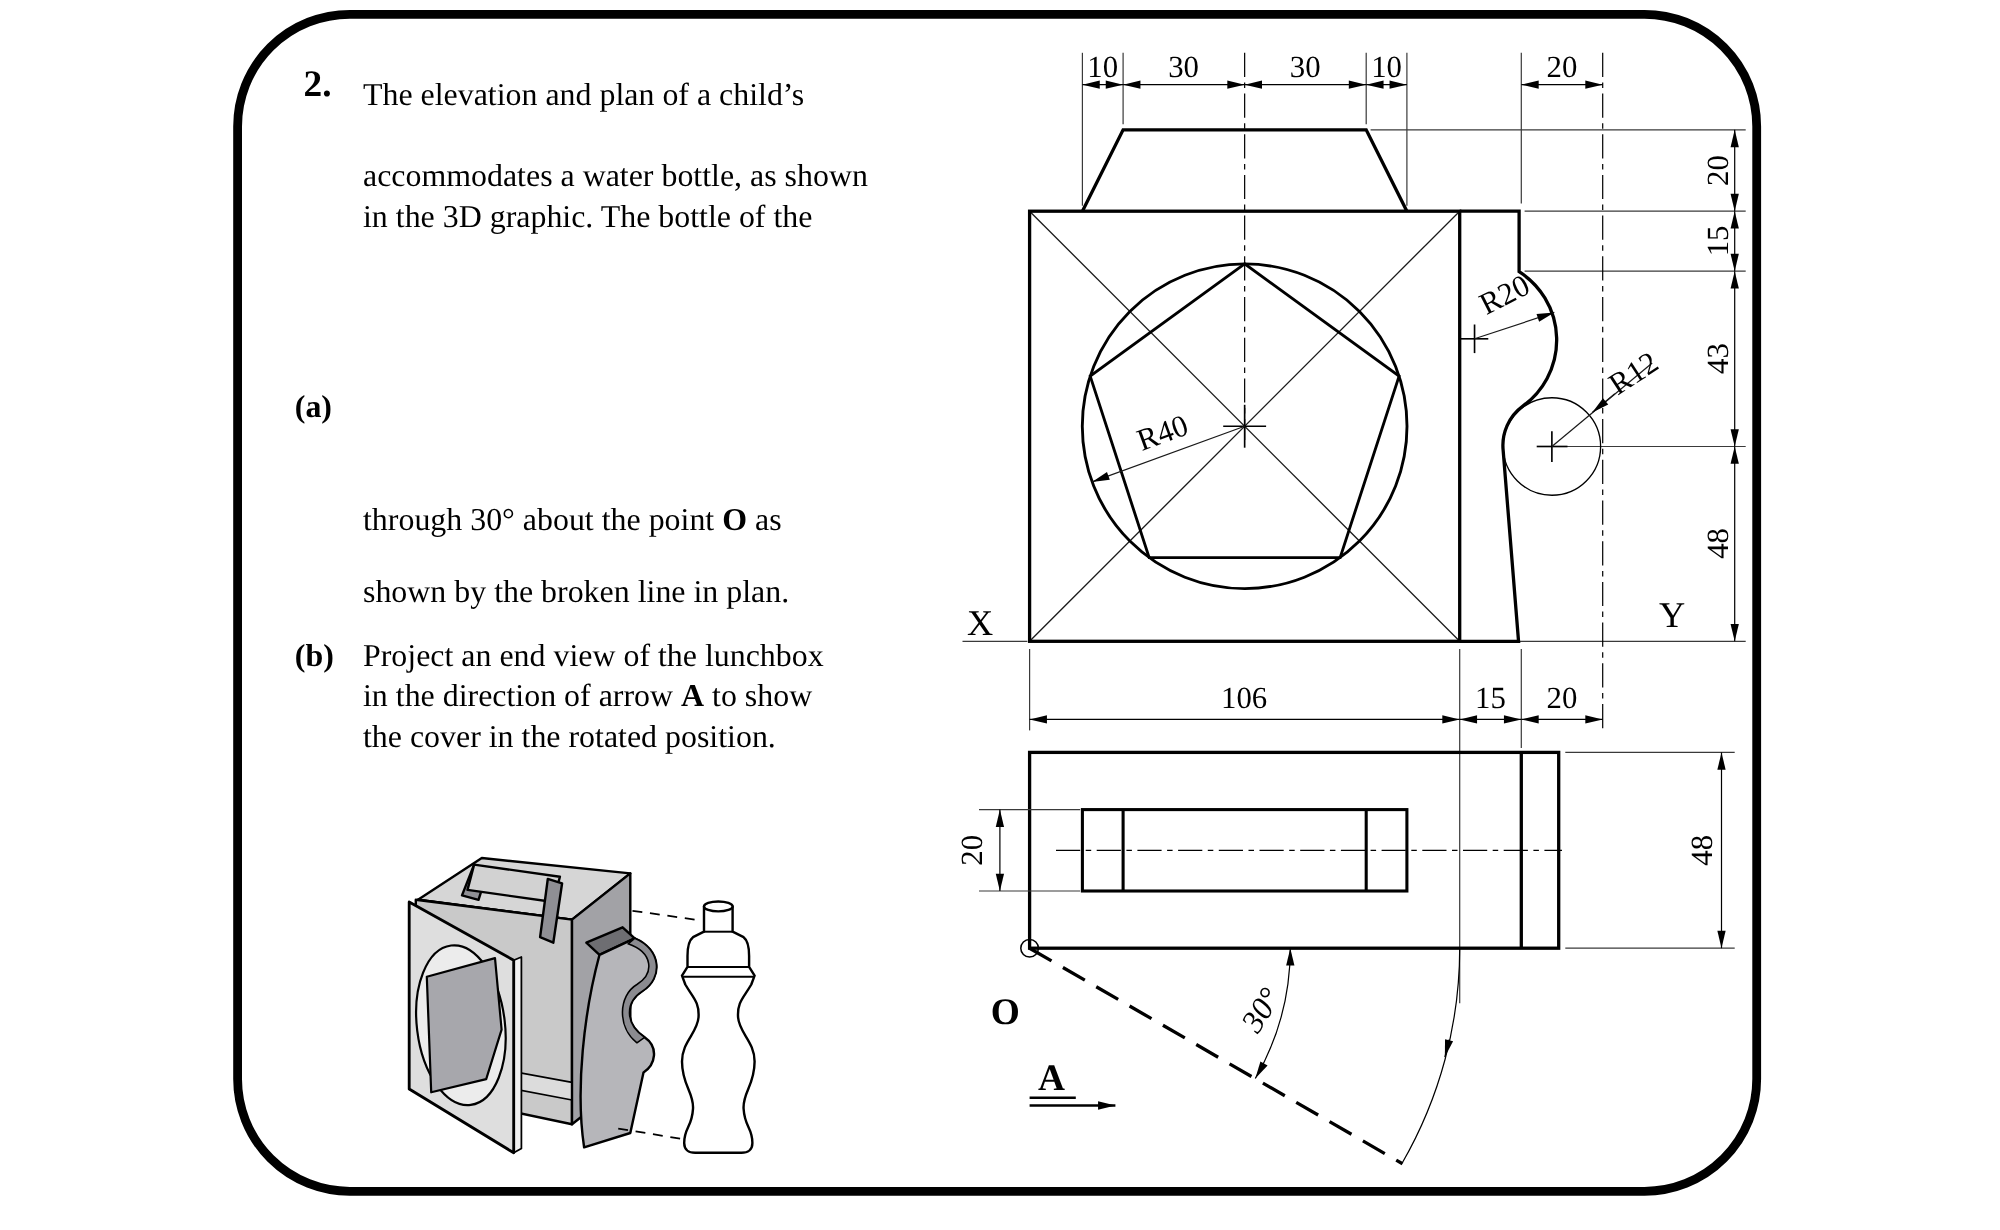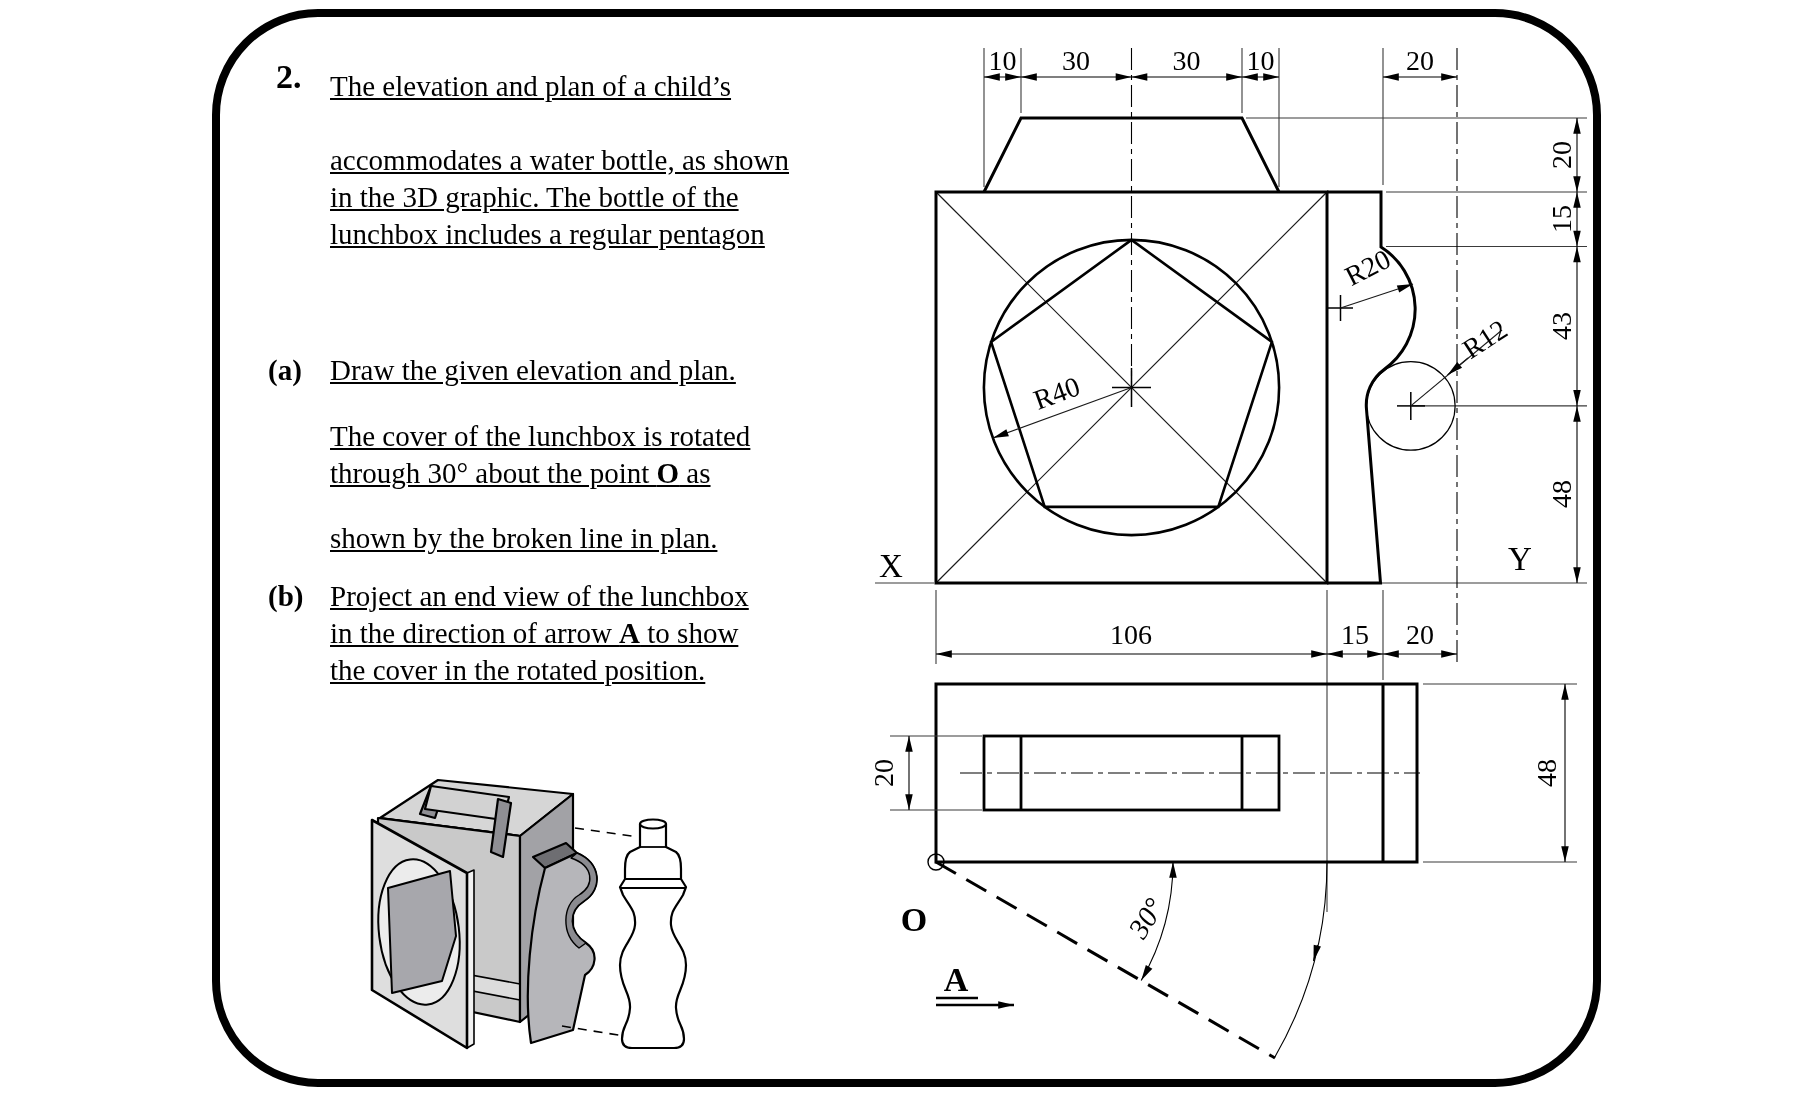--- a/index.html
+++ b/index.html
@@ -1,43 +1,40 @@
 <!DOCTYPE html>
 <html><head>
 <meta charset="utf-8">
 <style>
   html,body{margin:0;padding:0;background:#fff;}
   .page{position:relative;width:1818px;height:1118px;background:#ffffff;overflow:hidden;
         font-family:"Liberation Serif","DejaVu Serif",serif;}
   .qnum{position:absolute;left:276px;top:58px;font-size:34px;font-weight:bold;color:#000;}
-  .qline{position:absolute;left:330px;width:520px;font-size:29px;line-height:37px;color:#000;white-space:nowrap;text-decoration:underline;}
+  .qline{position:absolute;left:330px;width:520px;font-size:29px;line-height:37px;color:#000;white-space:nowrap;}
   .qlabel{position:absolute;left:268px;font-size:29px;line-height:37px;font-weight:bold;color:#000;}
   .b{font-weight:bold;}
   svg text{font-family:"Liberation Serif","DejaVu Serif",serif;fill:#000;}
   .dimtxt{font-size:28px;}
   .axtxt{font-size:33px;}
   .bigtxt{font-size:34px;font-weight:bold;}
   .angtxt{font-size:29px;font-style:italic;}
 </style>
 </head>
 <body>
 
 <div class="page">
 
   <div class="qnum">2.</div>
 
   <div class="qline" style="top:68px">The elevation and plan of a child’s</div>
   <div class="qline" style="top:142px">accommodates a water bottle, as shown</div>
   <div class="qline" style="top:179px">in the 3D graphic.  The bottle of the</div>
-  <div class="qline" style="top:216px">lunchbox includes a regular pentagon</div>
 
   <div class="qlabel" style="top:352px">(a)</div>
-  <div class="qline" style="top:352px">Draw the given elevation and plan.</div>
-
-  <div class="qline" style="top:418px">The cover of the lunchbox is rotated</div>
+
   <div class="qline" style="top:455px"><span>through 30° about the point </span><span class="b">O</span><span> as</span></div>
   <div class="qline" style="top:520px">shown by the broken line in plan.</div>
 
   <div class="qlabel" style="top:578px">(b)</div>
   <div class="qline" style="top:578px">Project an end view of the lunchbox</div>
   <div class="qline" style="top:615px"><span>in the direction of arrow </span><span class="b">A</span><span> to show</span></div>
   <div class="qline" style="top:652px">the cover in the rotated position.</div>
 
   <svg width="1818" height="1118" viewBox="0 0 1818 1118" style="position:absolute;left:0;top:0" xmlns="http://www.w3.org/2000/svg">
 

